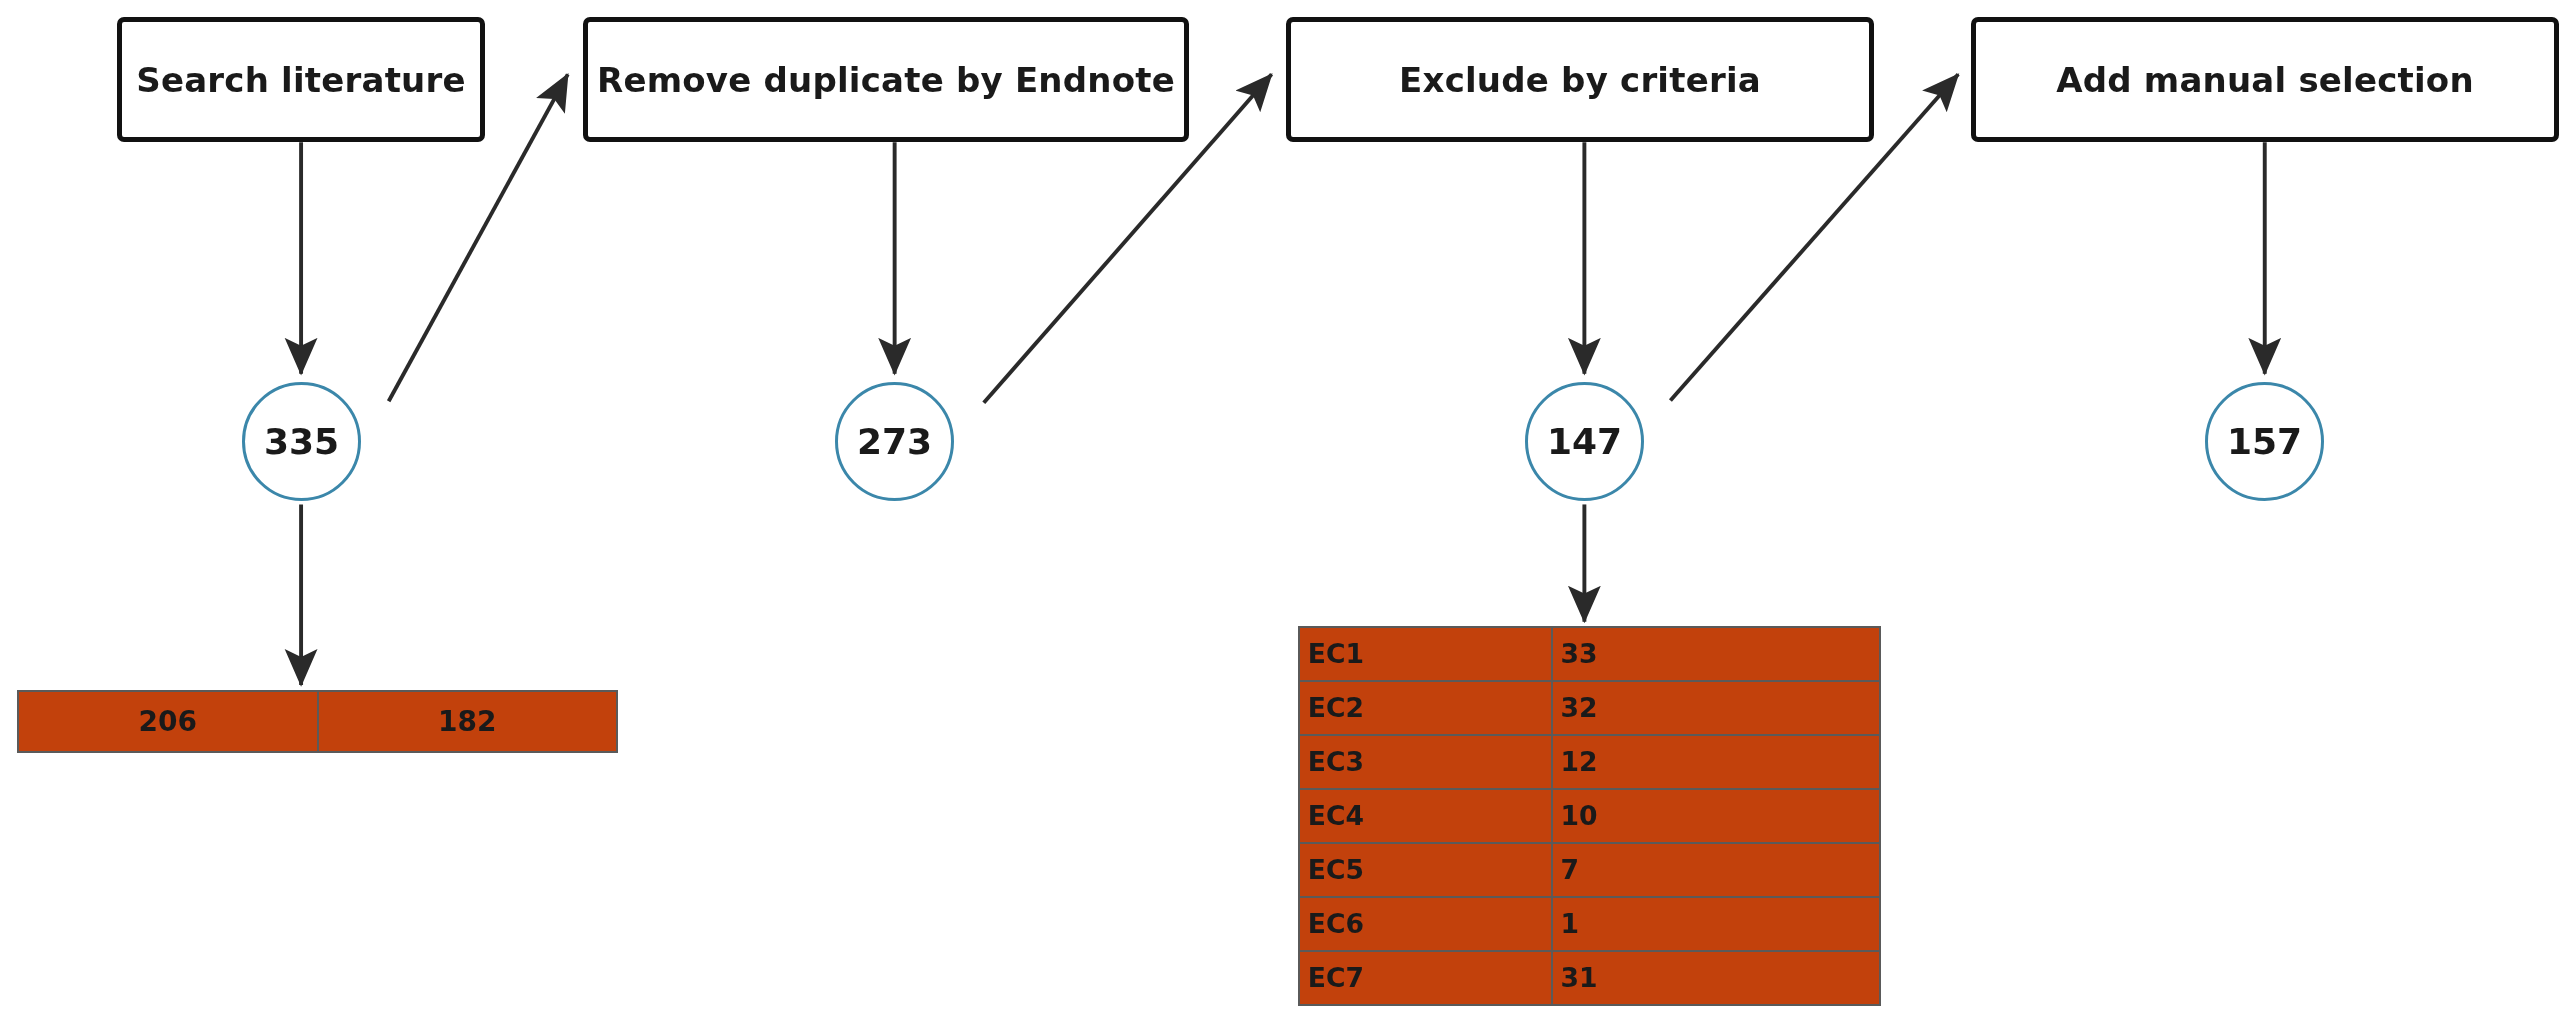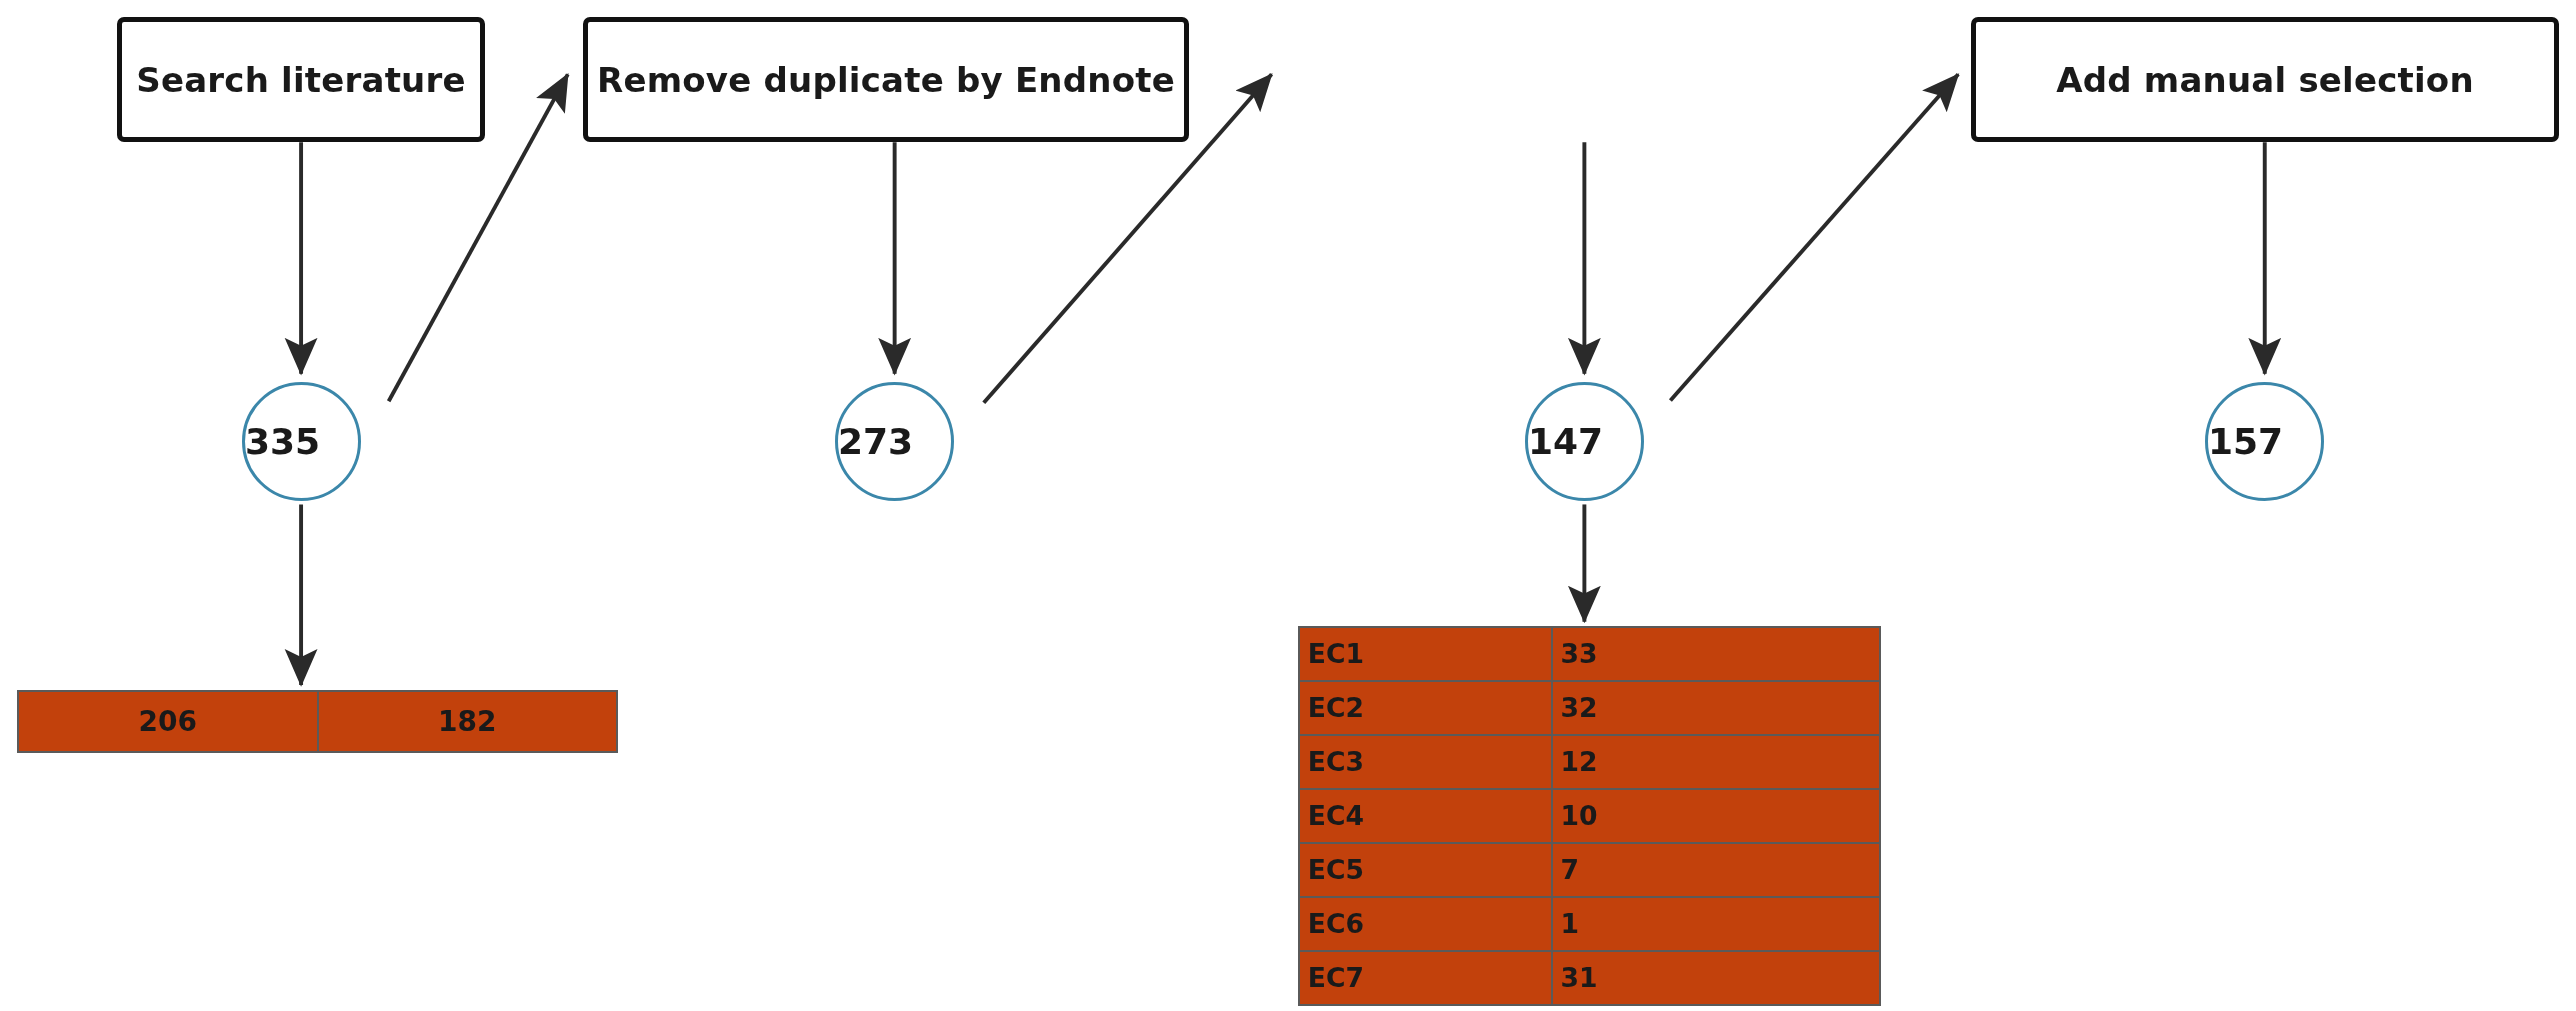--- a/index.html
+++ b/index.html
@@ -45,20 +45,21 @@
   .count-circle {
     position: absolute;
     box-sizing: border-box;
     width: 119px;
     height: 119px;
     border: 3.9px solid #3b87aa;
     border-radius: 50%;
     background: #ffffff;
     display: flex;
     align-items: center;
+    justify-content: center;
     z-index: 3;
   }
   .count-circle-label {
     font-size: 36px;
     font-weight: 600;
     color: #1a1a1a;
     line-height: 1;
   }
   .grid-table {
     position: absolute;
@@ -152,20 +153,23 @@
   </svg>
 
   <div class="stage-box" style="left:117px; top:17px; width:368px; height:125px;">
     <span class="stage-box-label">Search literature</span>
   </div>
 
   <div class="stage-box" style="left:583px; top:17px; width:606px; height:125px;">
     <span class="stage-box-label">Remove duplicate by Endnote</span>
   </div>
 
+  <div class="stage-box" style="left:1286px; top:17px; width:588px; height:125px;">
+    <span class="stage-box-label">Exclude by criteria</span>
+  </div>
 
   <div class="stage-box" style="left:1971px; top:17px; width:588px; height:125px;">
     <span class="stage-box-label">Add manual selection</span>
   </div>
 
   <div class="count-circle" style="left:242px; top:382px;">
     <span class="count-circle-label">335</span>
   </div>
 
   <div class="count-circle" style="left:835px; top:382px;">

